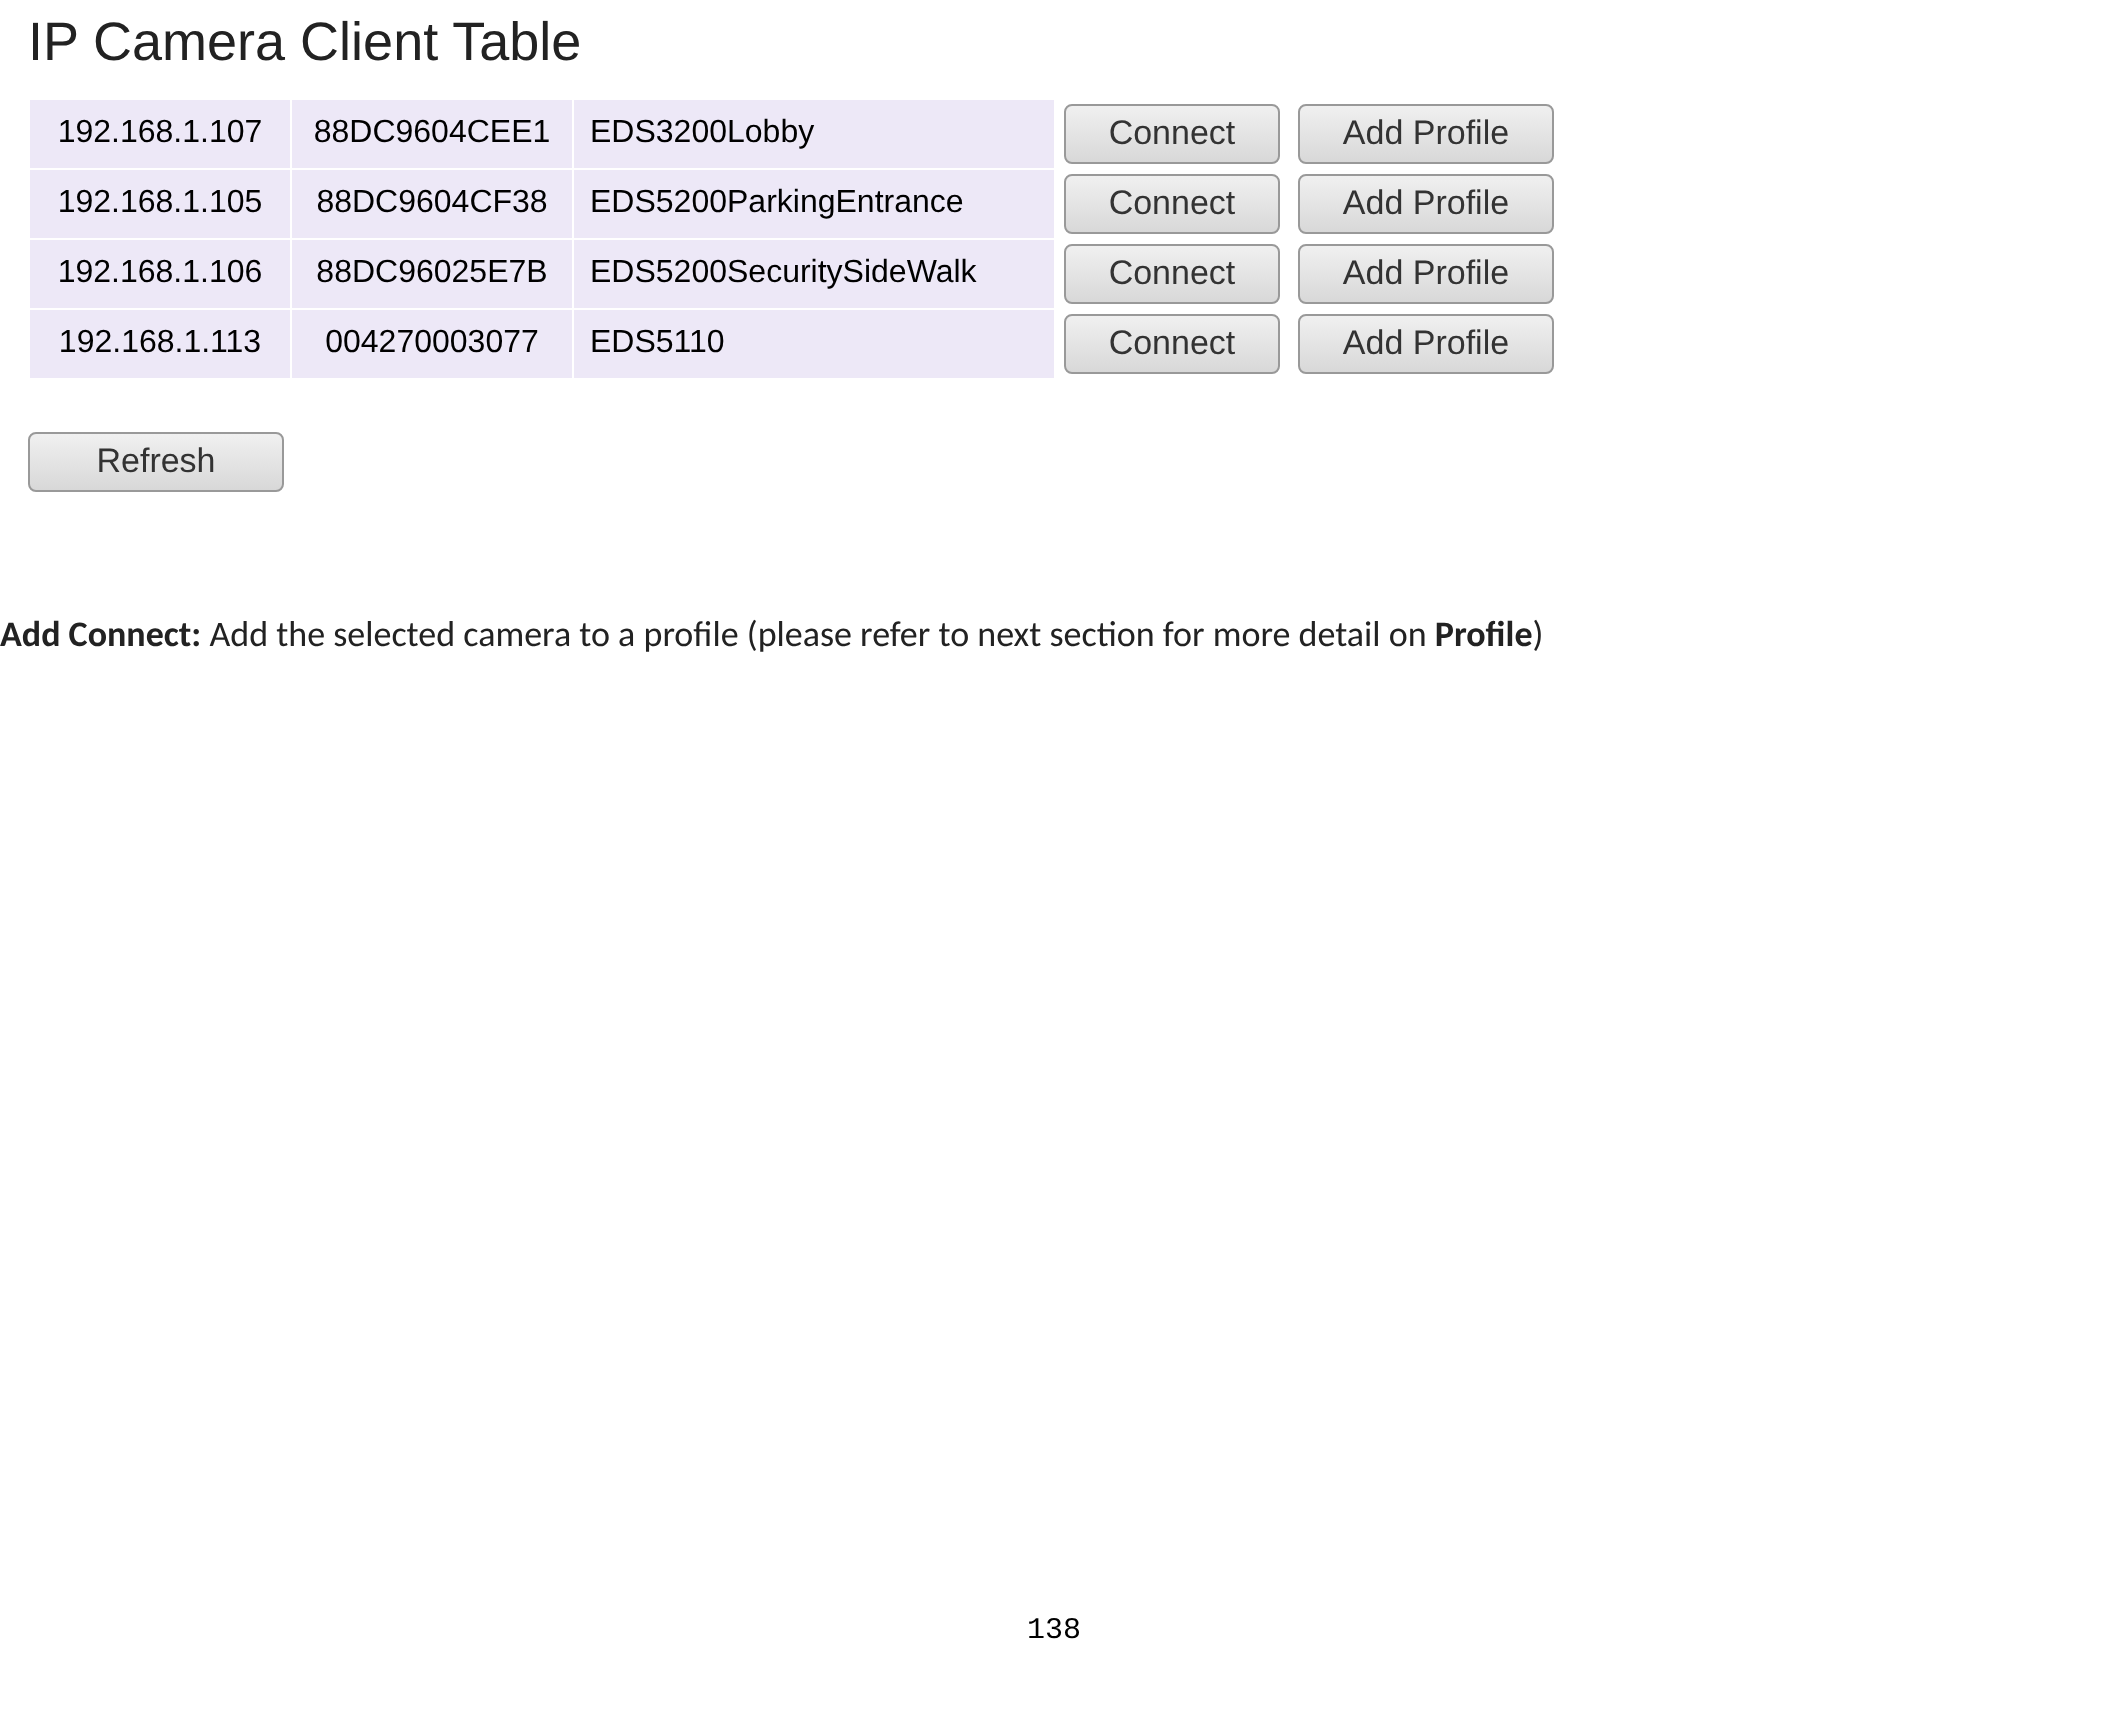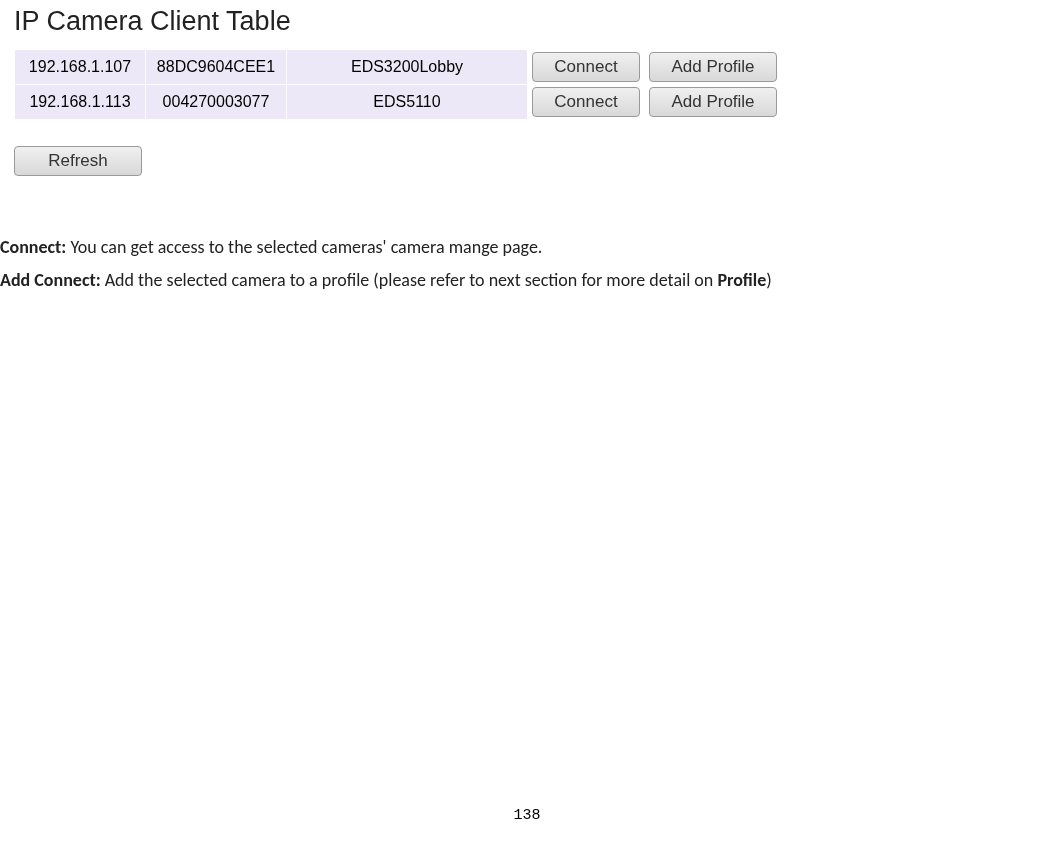--- a/index.html
+++ b/index.html
@@ -42,21 +42,21 @@
     .camera-table td.ip-col {
       width: 130px;
       text-align: center;
     }
     .camera-table td.mac-col {
       width: 140px;
       text-align: center;
     }
     .camera-table td.name-col {
       width: 240px;
-      text-align: center;
+      text-align: left;
     }
     .camera-table td.btn-col {
       background: transparent;
       padding: 2px 4px;
       margin-top: 16px;
     }
     .btn {
       display: inline-block;
       background: linear-gradient(to bottom, #f0f0f0, #d8d8d8);
       border: 1px solid #999;
@@ -112,36 +112,47 @@
   <table class="camera-table">
     <tbody id="camera-tbody">
         <tr>
           <td class="ip-col">192.168.1.107</td>
           <td class="mac-col">88DC9604CEE1</td>
           <td class="name-col">EDS3200Lobby</td>
           <td class="btn-col"><button class="btn btn-connect">Connect</button></td>
           <td class="btn-col"><button class="btn btn-addprofile">Add Profile</button></td>
         </tr>
         <tr>
+          <td class="ip-col">192.168.1.105</td>
+          <td class="mac-col">88DC9604CF38</td>
+          <td class="name-col">EDS5200ParkingEntrance</td>
+          <td class="btn-col"><button class="btn btn-connect">Connect</button></td>
+          <td class="btn-col"><button class="btn btn-addprofile">Add Profile</button></td>
+        </tr>
+        <tr>
+          <td class="ip-col">192.168.1.106</td>
+          <td class="mac-col">88DC96025E7B</td>
+          <td class="name-col">EDS5200SecuritySideWalk</td>
+          <td class="btn-col"><button class="btn btn-connect">Connect</button></td>
+          <td class="btn-col"><button class="btn btn-addprofile">Add Profile</button></td>
+        </tr>
+        <tr>
           <td class="ip-col">192.168.1.113</td>
           <td class="mac-col">004270003077</td>
           <td class="name-col">EDS5110</td>
           <td class="btn-col"><button class="btn btn-connect">Connect</button></td>
           <td class="btn-col"><button class="btn btn-addprofile">Add Profile</button></td>
         </tr>
       </tbody>
   </table>
 </div>
 
 <div class="refresh-area">
   <button class="btn btn-refresh">Refresh</button>
 </div>
 
 <div class="description">
   <p>
-    <span class="desc-term">Connect:</span><span> You can get access to the selected cameras' camera mange page.</span>
-  </p>
-  <p>
     <span class="desc-term">Add Connect:</span><span> Add the selected camera to a profile (please refer to next section for more detail on </span><span class="desc-term">Profile</span><span>)</span>
   </p>
 </div>
 
 <div class="page-number">138</div>
 
 </body></html>

